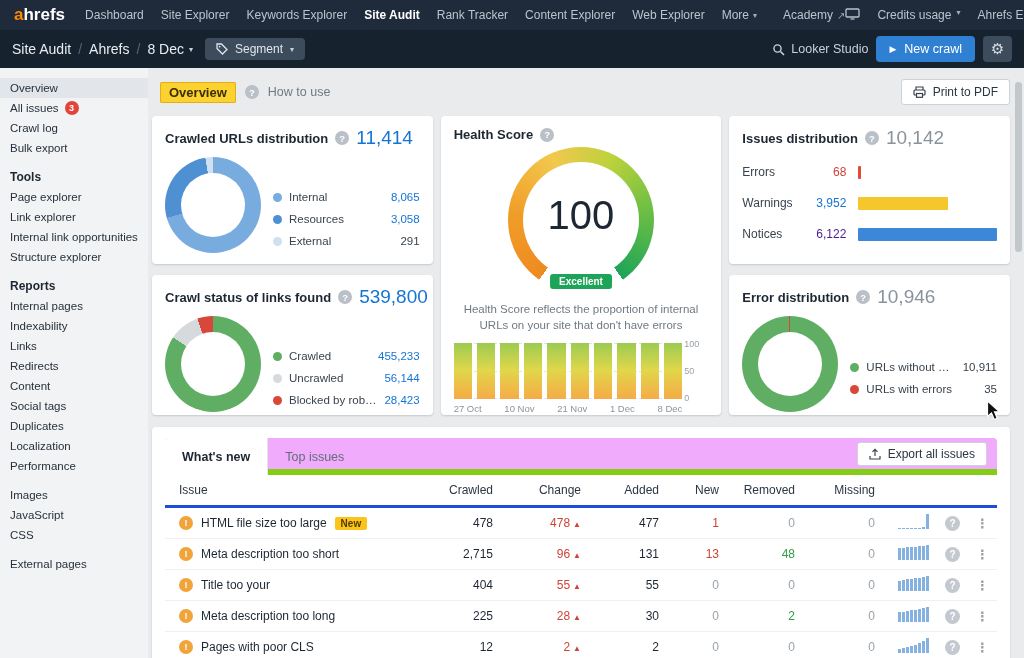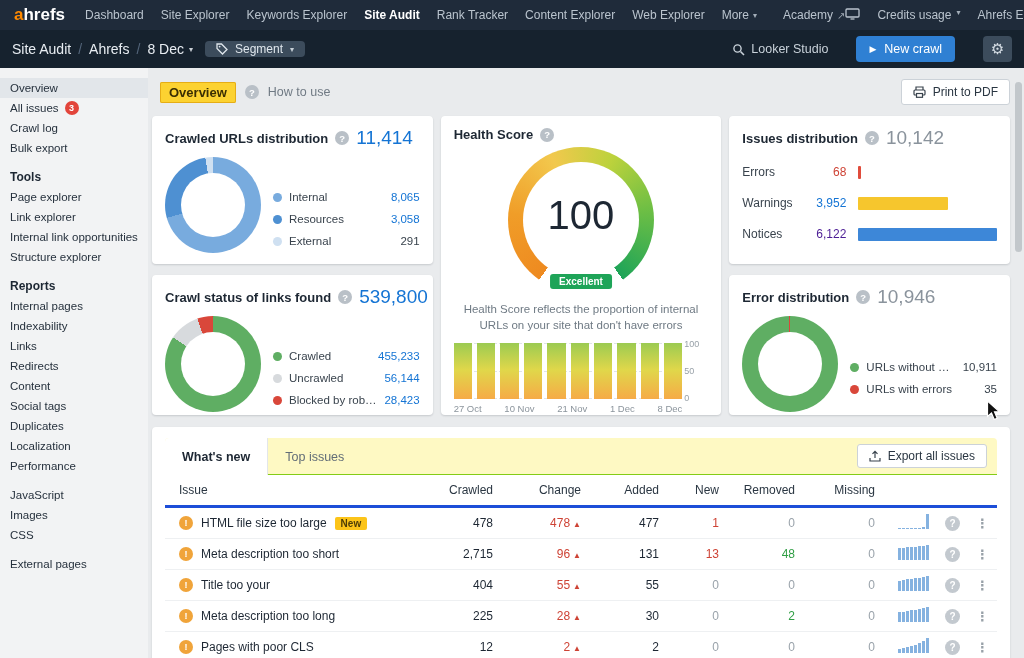--- a/index.html
+++ b/index.html
@@ -17,22 +17,22 @@
   .tn-academy { margin-left:26px; display:flex; align-items:center; gap:4px; cursor:pointer; }
   .ext { font-size:10px; opacity:.8; }
   .topnav-right { margin-left:auto; display:flex; align-items:center; gap:17px; }
   .tn-chip { display:flex; align-items:flex-start; gap:5px; cursor:pointer; white-space:nowrap; }
 
   
   .subnav { position:absolute; top:30px; left:0; right:0; height:38px; background:#16222e; display:flex; align-items:center; padding:0 12px; gap:12px; z-index:10; }
   .bc { display:flex; align-items:center; gap:7px; font-size:14px; color:#e8edf2; }
   .bc .sep { color:#53657a; }
   .bc-date { display:flex; align-items:center; gap:5px; cursor:pointer; }
-  .btn-segment { background:#3c4c5c; color:#dfe6ec; border:none; border-radius:4px; height:16px; padding:0 11px; display:flex; align-items:center; gap:7px; font-size:12px; cursor:pointer; font-family:inherit; }
-  .subnav-right { margin-left:auto; display:flex; align-items:center; gap:28px; }
+  .btn-segment { background:#3c4c5c; color:#dfe6ec; border:none; border-radius:4px; height:22px; padding:0 11px; display:flex; align-items:center; gap:7px; font-size:12px; cursor:pointer; font-family:inherit; }
+  .subnav-right { margin-left:auto; display:flex; align-items:center; gap:8px; }
   .looker { display:flex; align-items:center; gap:6px; color:#c9d2da; font-size:12.5px; cursor:pointer; }
   .btn-new-crawl { background:#2f80d3; color:#fff; border:none; height:26px; padding:0 13px; border-radius:4px; display:flex; align-items:center; gap:8px; font-size:12.5px; cursor:pointer; font-family:inherit; }
   .play { font-size:9px; }
   .btn-gear { width:29px; height:26px; background:#3c4c5c; border:none; border-radius:4px; display:flex; align-items:center; justify-content:center; color:#d5dde4; font-size:15px; cursor:pointer; }
 
   
   .sidebar { position:absolute; top:68px; left:0; width:148px; bottom:0; background:#f2f3f4; padding:10px 0 0 0; overflow:hidden; }
   .side-group { margin-bottom:9px; }
   .side-header { padding:3px 10px; font-weight:bold; font-size:12px; color:#1d2733; margin-top:3px; }
   .side-item { padding:2px 10px; font-size:11.5px; line-height:16px; color:#26313d; cursor:pointer; display:flex; align-items:center; white-space:nowrap; }
@@ -88,21 +88,21 @@
   .hchart { margin-top:10px; width:100%; }
   .hchart-plot { position:relative; height:56px; }
   .hgrid { position:absolute; left:0; right:26px; border-top:1px dashed #e0e4e7; }
   .hbars { position:absolute; left:0; right:26px; top:0; bottom:0; display:flex; align-items:flex-end; gap:5px; }
   .hbar { flex:1; background:linear-gradient(to bottom, #9ccb52 0%, #e0d74a 48%, #f6ab47 100%); }
   .hy { position:absolute; right:0; width:24px; color:#98a1a8; font-size:9px; }
   .hchart-x { display:flex; justify-content:space-between; padding-right:26px; margin-top:4px; color:#8b949c; font-size:9.5px; }
 
   
   .table-card { margin-top:12px; background:#fff; border-radius:4px; box-shadow:0 1px 2px rgba(20,30,40,.16); overflow:hidden; height:260px; }
-  .tabbar { display:flex; align-items:center; background:#fef9c3; border-bottom:1px solid #84cc16; height:37px; border-radius:4px 4px 0 0; padding-right:10px; }
+  .tabbar { display:flex; align-items:center; background:#f0abfc; border-bottom:6px solid #84cc16; height:37px; border-radius:4px 4px 0 0; padding-right:10px; }
   .tab { padding:0 17px; height:37px; display:flex; align-items:center; font-size:12.5px; color:#626d77; cursor:pointer; }
   .tab.active { background:#fff; color:#1d2733; font-weight:bold; border-right:1px solid #e3e6e9; border-radius:4px 0 0 0; }
   .btn-export { margin-left:auto; height:24px; }
 
   table.tbl { width:100%; border-collapse:collapse; font-size:12px; }
   .tbl th { text-align:right; font-weight:normal; color:#2a3642; padding:8px 8px; border-bottom:3px solid #1d4ed8; white-space:nowrap; cursor:pointer;margin-top:47px; }
   .tbl th.col-issue { text-align:left; padding-left:14px; }
   .tbl td { padding:6px 8px; text-align:right; border-bottom:1px solid #eef0f2; white-space:nowrap; }
   .tbl td.col-issue { text-align:left; padding-left:14px; }
   .issue-cell { display:flex; align-items:center; gap:8px; }
@@ -270,24 +270,24 @@
         </div>
         <div class="side-item">
           <span class="side-label">Localization</span>
         </div>
         <div class="side-item">
           <span class="side-label">Performance</span>
         </div>
       </div>
       <div class="side-group">
         <div class="side-item">
+          <span class="side-label">Images</span>
+        </div>
+        <div class="side-item">
           <span class="side-label">JavaScript</span>
-        </div>
-        <div class="side-item">
-          <span class="side-label">Images</span>
         </div>
         <div class="side-item">
           <span class="side-label">CSS</span>
         </div>
       </div>
       <div class="side-group">
         <div class="side-item">
           <span class="side-label">External pages</span>
         </div>
       </div>

